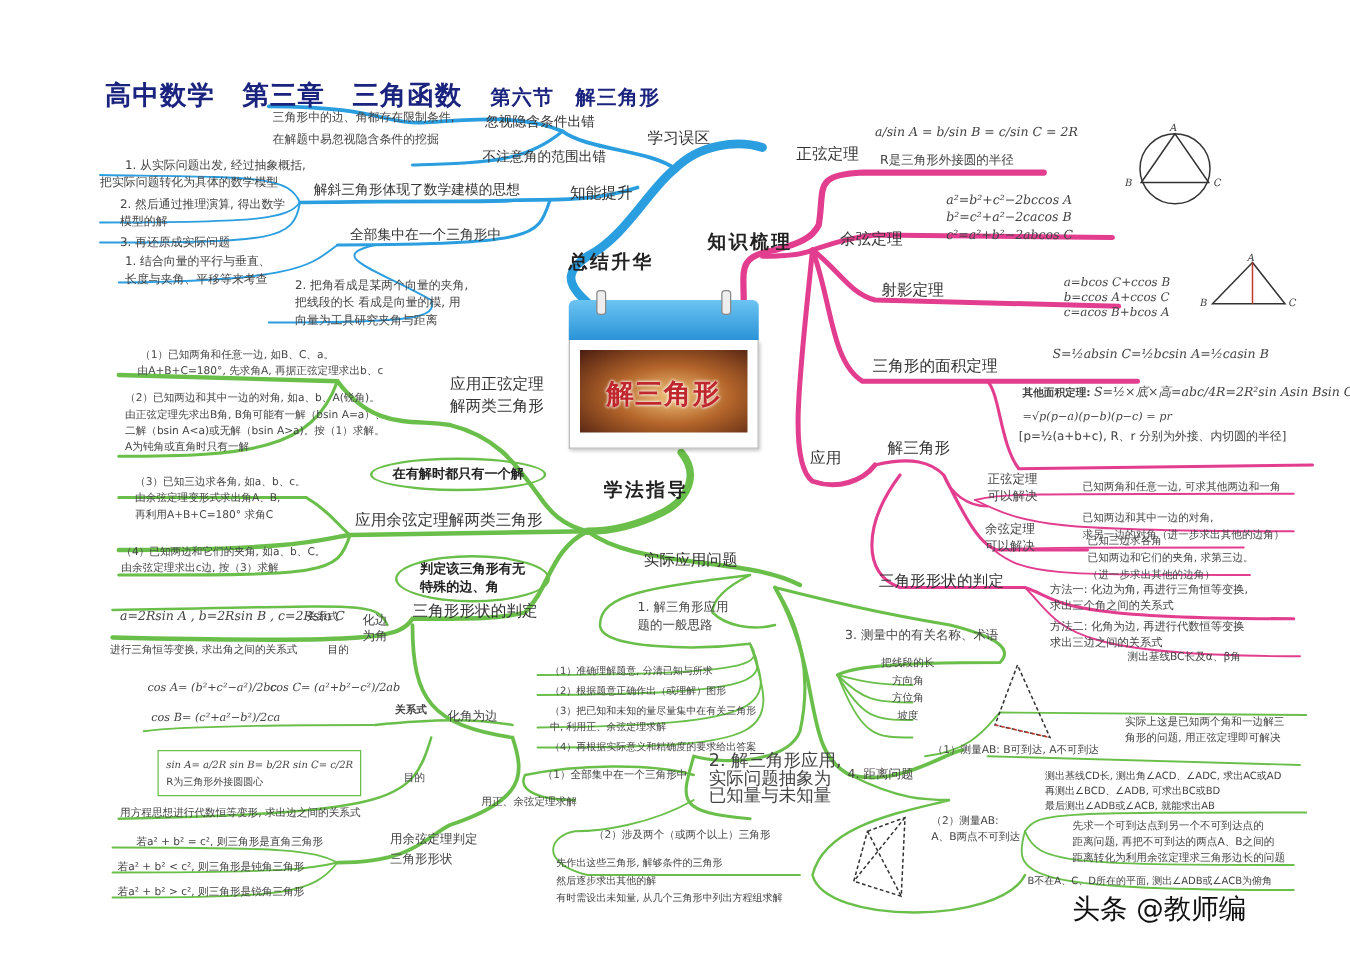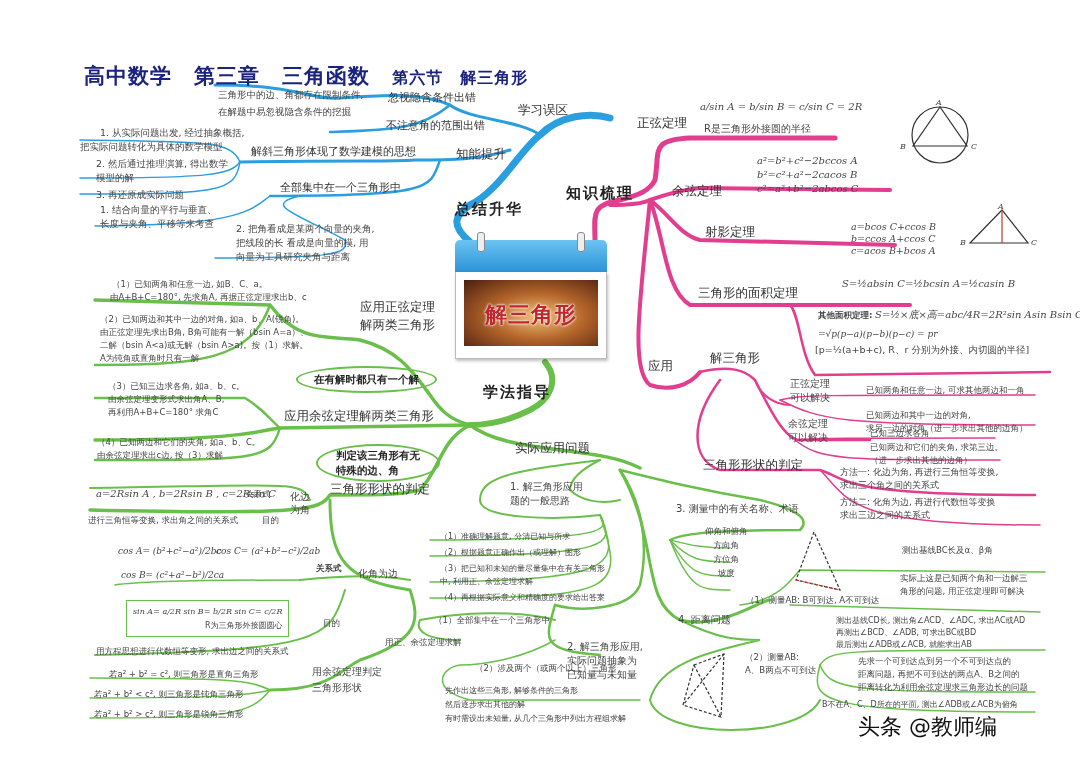--- a/index.html
+++ b/index.html
@@ -7,21 +7,21 @@
   .abs{position:absolute;white-space:nowrap;}
   svg.lines{position:absolute;left:0;top:0;}
   .title{left:84px;top:62px;font-size:21px;font-weight:bold;color:#1a237e;letter-spacing:1px;}
   .title .sub{font-size:16px;margin-left:14px;}
   .branch{font-size:15px;font-weight:bold;color:#222;letter-spacing:2px;}
   .lv2{font-size:12.5px;color:#333;}
   .lv3{font-size:9.5px;color:#444;line-height:14px;}
   .lv4{font-size:8.5px;color:#444;line-height:13px;}
   .formula{font-family:"DejaVu Serif","Liberation Serif",serif;font-style:italic;font-size:10px;color:#444;line-height:14px;}
   .bubble{font-size:10.5px;font-weight:bold;color:#222;line-height:15px;}
-  .boxed{border:1.5px solid #6abf4b;padding:4px 6px;text-align:right;}
+  .boxed{border:1.5px solid #6abf4b;padding:4px 6px;}
   .center-card{left:455px;top:240px;width:152px;height:122px;}
   .card-top{position:absolute;left:0;top:0;width:152px;height:32px;background:linear-gradient(#6cc4f2,#2b93d8);border-radius:5px 5px 0 0;}
   .card-body{position:absolute;left:0;top:32px;width:150px;height:86px;background:#fff;border:1px solid #bbb;border-top:none;box-shadow:1px 2px 3px rgba(0,0,0,.25);}
   .card-img{position:absolute;left:8px;top:8px;width:134px;height:66px;background:radial-gradient(ellipse at 55% 55%,#f0c27a 0%,#b4652a 45%,#4a1d10 100%);}
   .card-label{position:absolute;left:0;top:20px;width:134px;text-align:center;font-size:22px;font-weight:bold;color:#c0272d;text-shadow:0 0 2px #fff,0 0 3px #fff;letter-spacing:1px;}
   .ring{position:absolute;top:-8px;width:6px;height:18px;background:#eee;border:1px solid #888;border-radius:3px;}
   .watermark{left:858px;top:712px;font-size:22px;color:#111;text-shadow:1px 1px 0 #fff,-1px -1px 0 #fff;}
 </style>
 </head>
 <body>
@@ -283,45 +283,45 @@
   <div>1. 解三角形应用</div>
   <div>题的一般思路</div>
 </div>
 <div class="abs lv4" style="left:440px;top:530px;font-size:8px;line-height:13px">
   <div>（1）准确理解题意, 分清已知与所求</div>
   <div style="margin-top:3px">（2）根据题意正确作出（或理解）图形</div>
   <div style="margin-top:3px">（3）把已知和未知的量尽量集中在有关三角形</div>
   <div>中, 利用正、余弦定理求解</div>
   <div style="margin-top:3px">（4）再根据实际意义和精确度的要求给出答案</div>
 </div>
-<div class="abs lv3" style="left:567px;top:640px;font-size:10px;line-height:14px">
+<div class="abs lv3" style="left:567px;top:602px;font-size:14px;line-height:14px">
   <div>2. 解三角形应用,</div>
   <div>实际问题抽象为</div>
   <div>已知量与未知量</div>
 </div>
 <div class="abs lv4" style="left:434px;top:614px">（1）全部集中在一个三角形中</div>
 <div class="abs lv4" style="left:385px;top:636px">用正、余弦定理求解</div>
 <div class="abs lv4" style="left:475px;top:662px">（2）涉及两个（或两个以上）三角形</div>
 <div class="abs lv4" style="left:445px;top:684px;font-size:8px;line-height:14px">
   <div>先作出这些三角形, 解够条件的三角形</div>
   <div>然后逐步求出其他的解</div>
   <div>有时需设出未知量, 从几个三角形中列出方程组求解</div>
 </div>
 
 <div class="abs lv3" style="left:676px;top:502px;font-size:10px">3. 测量中的有关名称、术语</div>
 <div class="abs lv4" style="left:705px;top:524px;text-align:center;line-height:14px">
-  <div>仰角和俯角</div>
+  <div>把线段的长</div>
   <div>方向角</div>
   <div>方位角</div>
   <div>坡度</div>
 </div>
 
 <div class="abs lv3" style="left:678px;top:613px;font-size:10px">4. 距离问题</div>
 <div class="abs lv4" style="left:746px;top:594px">（1）测量AB: B可到达, A不可到达</div>
-<div class="abs lv4" style="left:902px;top:544px">测出基线BC长及α、β角</div>
+<div class="abs lv4" style="left:902px;top:520px">测出基线BC长及α、β角</div>
 <div class="abs lv4" style="left:900px;top:572px">
   <div>实际上这是已知两个角和一边解三</div>
   <div>角形的问题, 用正弦定理即可解决</div>
 </div>
 <div class="abs lv4" style="left:745px;top:651px">
   <div>（2）测量AB:</div>
   <div>A、B两点不可到达</div>
 </div>
 <div class="abs lv4" style="left:836px;top:615px;font-size:8px;line-height:12px">
   <div>测出基线CD长, 测出角∠ACD、∠ADC, 求出AC或AD</div>

